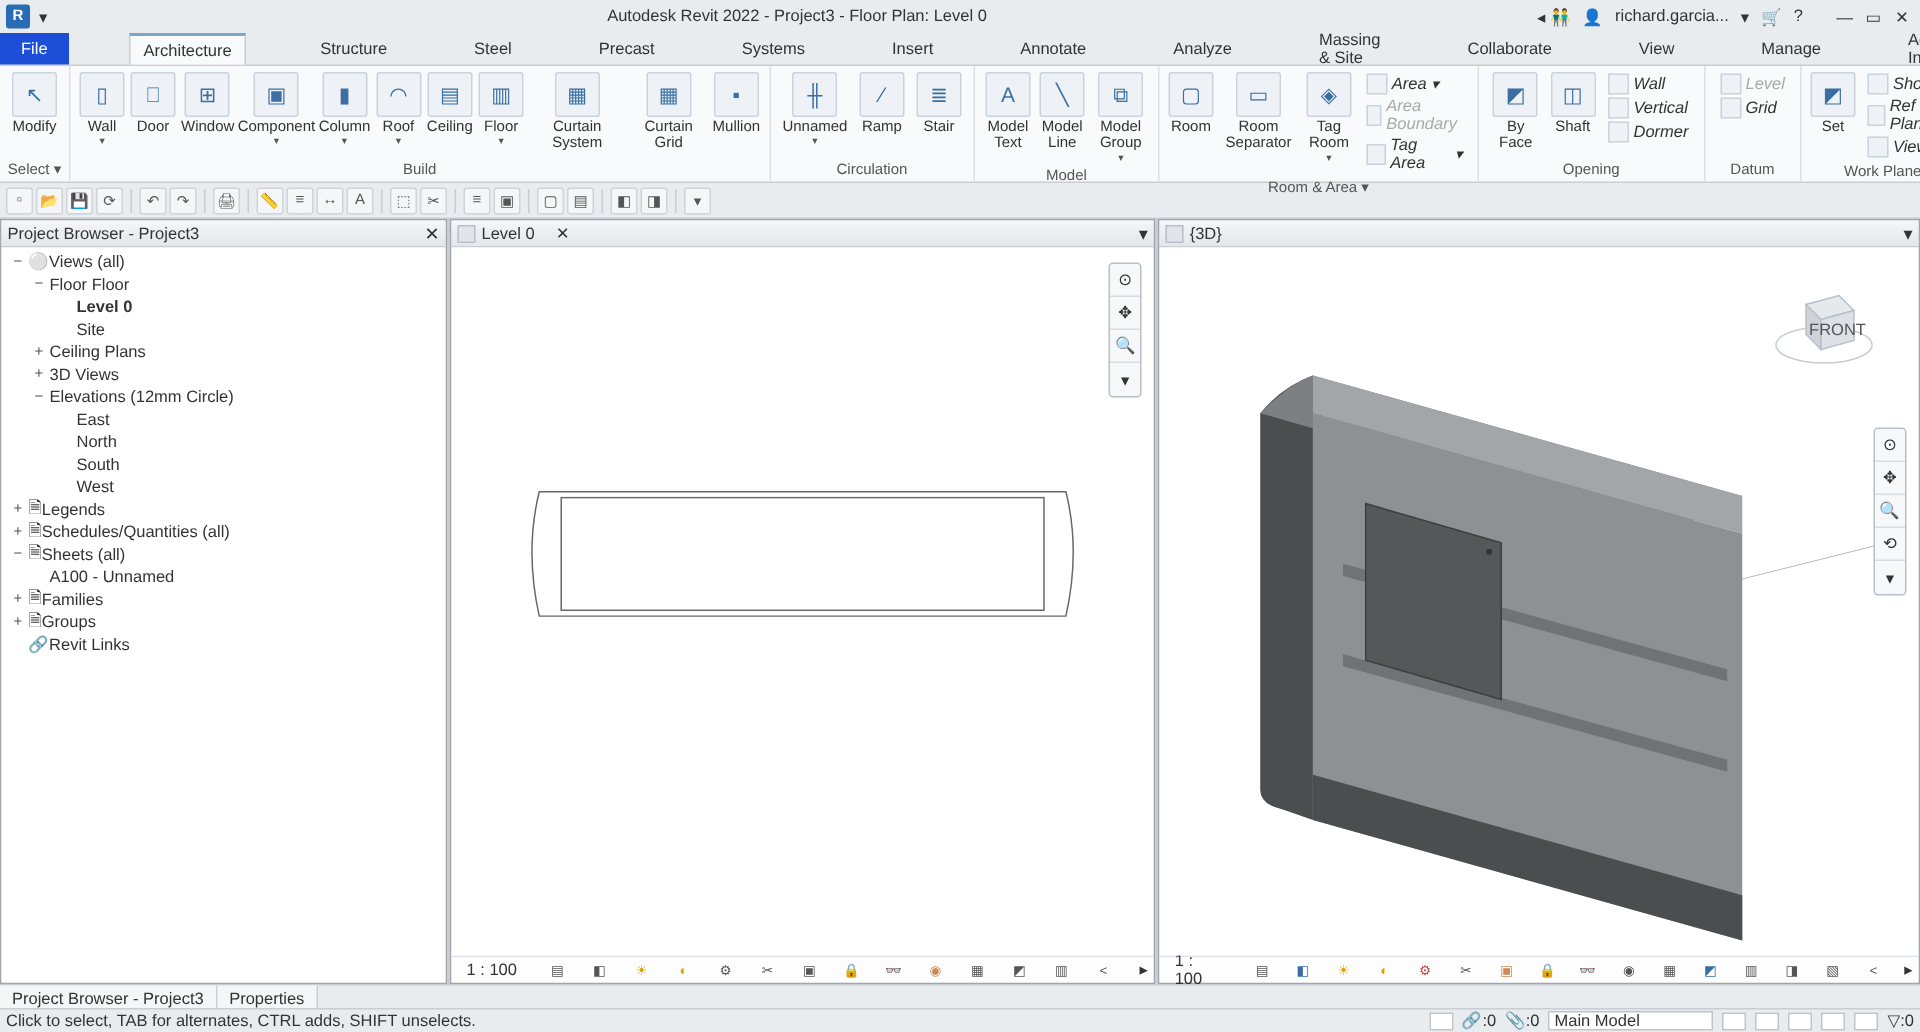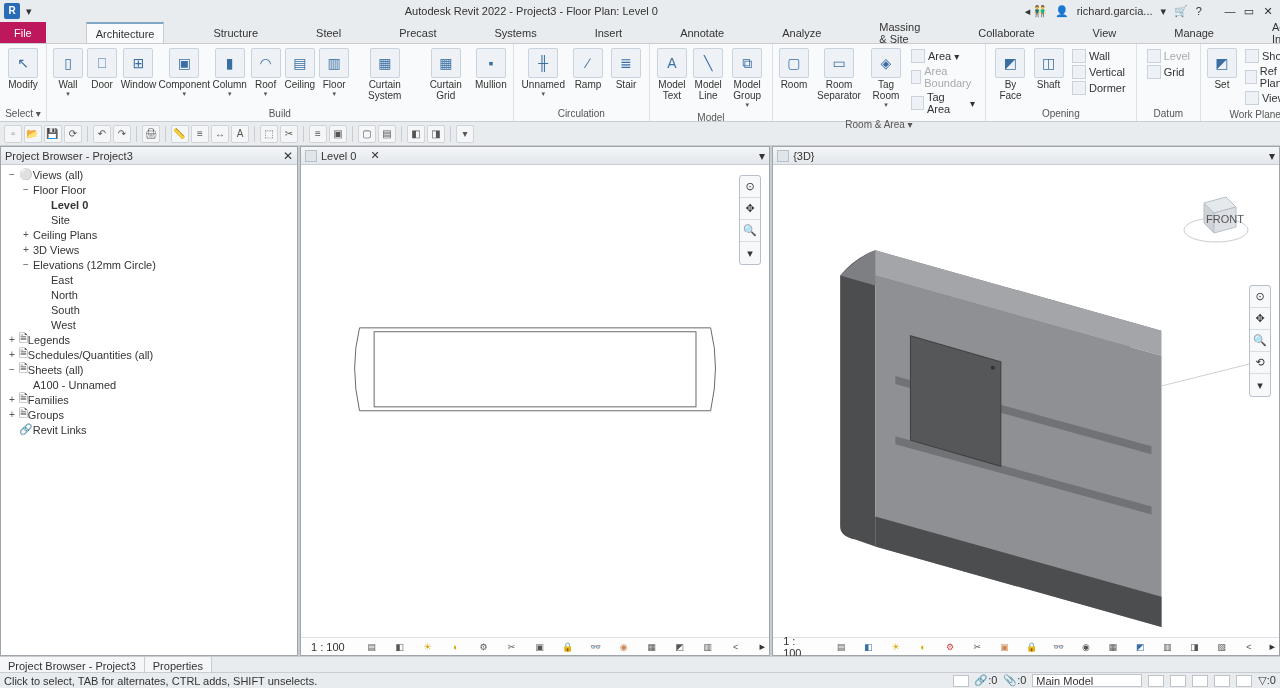--- a/index.html
+++ b/index.html
@@ -5,33 +5,33 @@
 * { margin:0; padding:0; box-sizing:border-box; font-family:"Segoe UI",Arial,sans-serif; font-size:11px; }
 body { width:1280px; height:688px; background:#e8ecef; overflow:hidden; position:relative; color:#333; }
 .titlebar { height:22px; background:#e8ecef; display:flex; align-items:center; padding:0 4px; }
 .titlebar .app-icon { width:16px; height:16px; background:#2a6bb5; color:#fff; text-align:center; line-height:16px; font-weight:bold; font-size:10px; border-radius:2px; }
 .titlebar .mini-icons { display:flex; gap:4px; margin-left:6px; }
 .titlebar .mini-icons span { width:12px; height:12px; display:inline-block; }
 .titlebar .title { flex:1; text-align:center; color:#333; }
 .titlebar .right { display:flex; align-items:center; gap:8px; }
 .titlebar .win-controls span { width:16px; text-align:center; display:inline-block; cursor:default; }
 .menubar { height:22px; background:#e8ecef; display:flex; align-items:stretch; border-bottom:1px solid #c9cdd1; }
-.menubar .file { background:#be185d; color:#fff; padding:8px 14px; display:flex; align-items:center; }
+.menubar .file { background:#1d4ed8; color:#fff; padding:8px 14px; display:flex; align-items:center; }
 .menubar .tab { padding:0 9px; display:flex; align-items:center; color:#333; cursor:default;margin-left:40px; }
 .menubar .tab.active { background:#f9fafb; border-top:2px solid #7fa6c5; border-left:1px solid #c9cdd1; border-right:1px solid #c9cdd1; }
 .ribbon { height:78px; background:#f9fafb; display:flex; border-bottom:1px solid #c9cdd1; }
 .rgroup { display:flex; flex-direction:column; border-right:1px solid #dde1e5; }
 .rgroup .items { flex:1; display:flex; align-items:flex-start; gap:0; padding:2px 4px 0 4px; }
 .rgroup .label { text-align:center; font-size:10px; color:#555; padding:1px 0 2px 0; }
 .rbtn { display:flex; flex-direction:column; align-items:center; justify-content:flex-start; padding:2px 4px; cursor:default; min-width:34px; }
 .rbtn .ic { width:30px; height:30px; background:#eef2f6; border:1px solid #c9d3dd; display:flex; align-items:center; justify-content:center; font-size:14px; color:#3b6fa3; border-radius:2px; margin-bottom:1px; }
 .rbtn .ic.big { width:30px; height:30px; }
 .rbtn .lab { font-size:10px; text-align:center; line-height:11px; }
 .rbtn .drop { font-size:7px; color:#555; }
-.smallbtns { display:flex; flex-direction:column; gap:0; padding:2px; }
+.smallbtns { display:flex; flex-direction:column; gap:0; padding:2px;font-style:italic; }
 .smallbtn { display:flex; align-items:center; gap:3px; padding:1px 4px; font-size:10px; cursor:default; }
 .smallbtn .sic { width:14px; height:14px; background:#eef2f6; border:1px solid #c9d3dd; display:inline-block; }
 .qat { height:24px; background:#e8ecef; display:flex; align-items:center; padding:0 4px; gap:2px; border-bottom:1px solid #c9cdd1; }
 .qat span.q { width:18px; height:18px; display:inline-flex; align-items:center; justify-content:center; background:#f4f6f8; border:1px solid #d0d4d8; font-size:10px; color:#555; cursor:default; border-radius:2px; }
 .qat .sep { width:1px; height:16px; background:#c9cdd1; margin:0 3px; }
 .workspace { position:absolute; top:146px; left:0; right:0; bottom:32px; display:flex; background:#c9cdd1; }
 .panel { background:#fff; border:1px solid #9fa5ab; position:relative; }
 .panel-header { height:18px; background:linear-gradient(#f4f6f8,#e3e7eb); border-bottom:1px solid #c9cdd1; display:flex; align-items:center; padding:0 4px; font-size:11px; gap:4px; }
 .panel-header .close { margin-left:auto; cursor:default; font-size:12px; }
 .panel-header .pheadicon { width:12px; height:12px; display:inline-block; background:#dfe5eb; border:1px solid #b7c0ca; }

